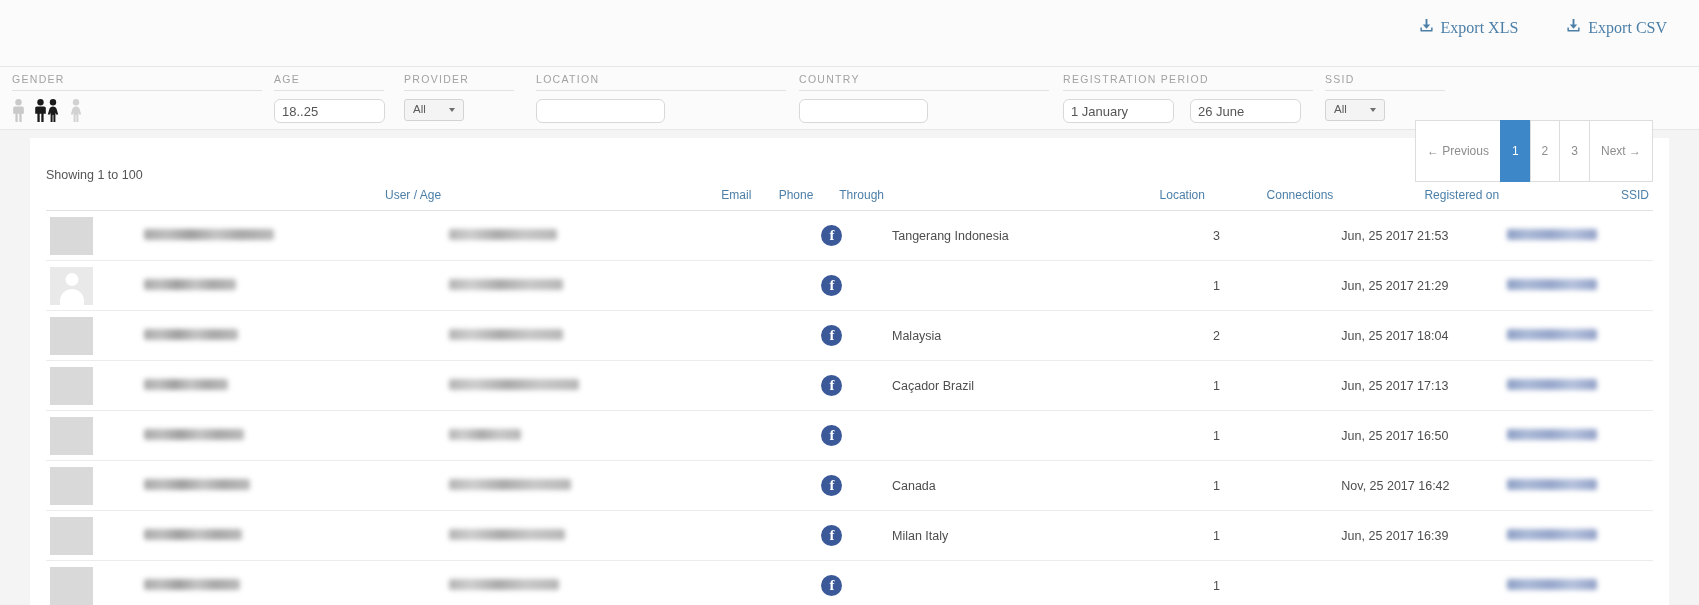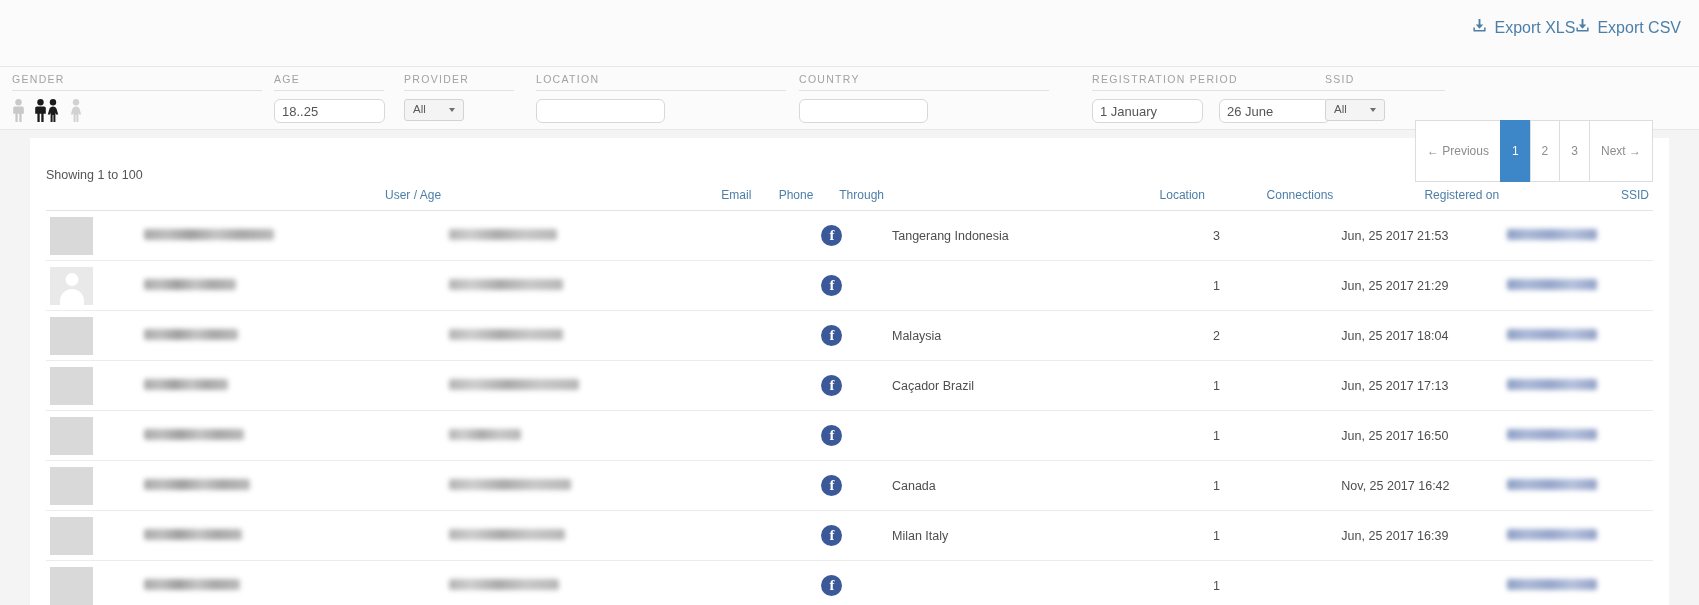--- a/index.html
+++ b/index.html
@@ -61,23 +61,25 @@
   .search-icon {
     position: absolute;
     right: 0;
     top: 4px;
     width: 18px;
     height: 18px;
     color: #8a8a8a;
   }
   .exports {
     position: absolute;
-    right: 18px;
+    right: 32px;
     top: 18px;
     display: flex;
+    gap: 48px;
+    font-family: Liberation Serif, serif;
   }
   .export-btn {
     display: flex;
     align-items: center;
     gap: 7px;
     color: #4c7fa8;
     font-size: 16px;
     text-decoration: none;
     cursor: pointer;
   }
@@ -344,21 +346,21 @@
       </div>
     </div>
 
     <div class="filter-group" style="left:799px; width:250px;">
       <span class="filter-label">COUNTRY</span>
       <div class="filter-body">
         <input class="txt-input" style="width: 113px;" type="text" value="">
       </div>
     </div>
 
-    <div class="filter-group" style="left:1092px; width:250px;">
+    <div class="filter-group" style="left:1063px; width:250px;">
       <span class="filter-label">REGISTRATION PERIOD</span>
       <div class="filter-body" style="gap:16px;">
         <input class="txt-input" style="width: 95px;" type="text" value="1 January">
         <input class="txt-input" style="width: 95px;" type="text" value="26 June">
       </div>
     </div>
 
     <div class="filter-group" style="left:1325px; width:120px;">
       <span class="filter-label">SSID</span>
       <div class="filter-body">

